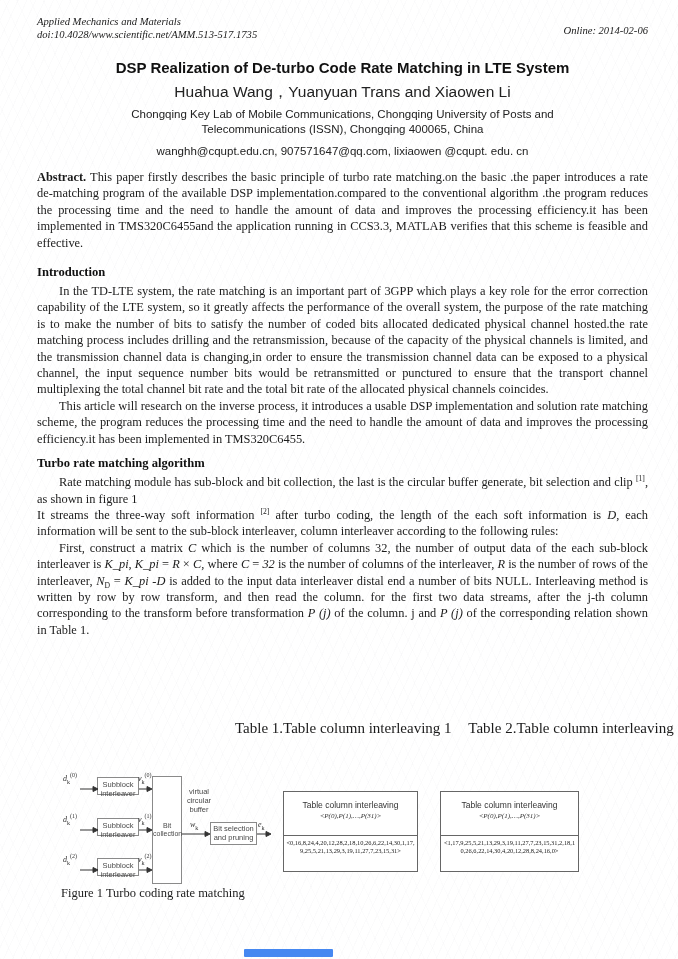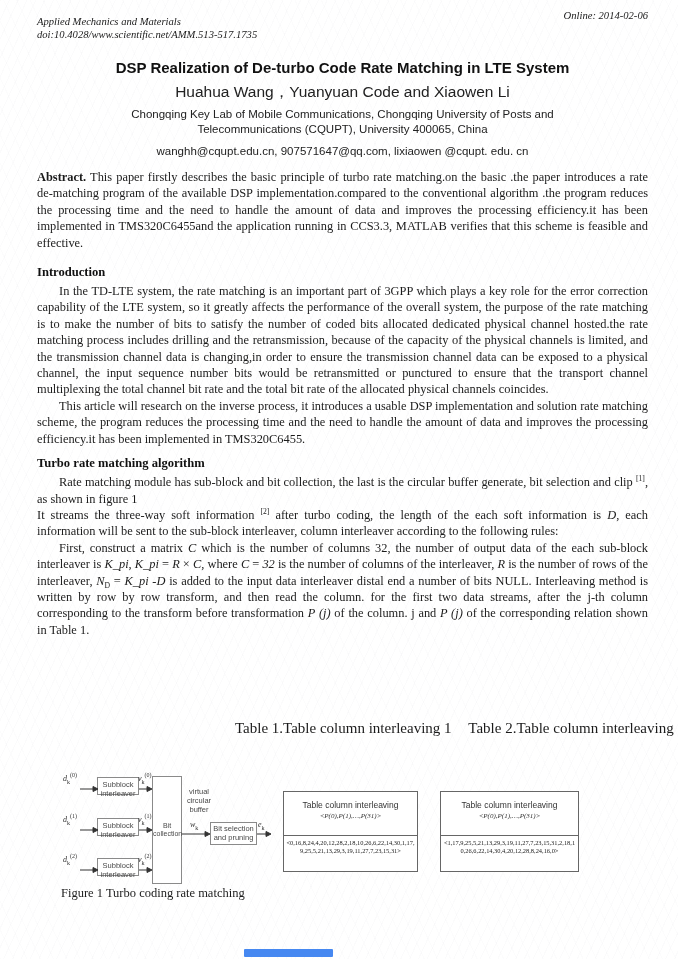--- a/index.html
+++ b/index.html
@@ -10,21 +10,21 @@
   .page::before {
     content:""; position:absolute; inset:0; pointer-events:none;
     background:
       repeating-linear-gradient(115deg, rgba(130,130,150,0.03) 0 1px, transparent 1px 8px),
       repeating-linear-gradient(65deg, rgba(130,130,150,0.022) 0 1px, transparent 1px 12px);
   }
   .content { position:absolute; left:37px; top:0; width:611px; }
 
   
   .jheader { position:relative; padding-top:15px; font-style:italic; font-size:10.6px; line-height:13px; color:#1a1a1a; }
-  .jheader .online { position:absolute; right:0; top:9px;padding-left:43px; }
+  .jheader .online { position:absolute; right:0; top:24px;padding-left:43px; }
 
   
   .paper-title { margin-top:18px; text-align:center; font-family:"Liberation Sans",sans-serif; font-weight:bold; font-size:15px; line-height:18px; color:#111; }
   .authors     { margin-top:5px;  text-align:center; font-family:"Liberation Sans",sans-serif; font-size:15.5px; line-height:19px; color:#222; }
   .affil       { margin-top:6px;  text-align:center; font-family:"Liberation Sans",sans-serif; font-size:11.5px; line-height:15px; color:#222; }
   .emails      { margin-top:7px;  text-align:center; font-family:"Liberation Sans",sans-serif; font-size:11.5px; line-height:14px; color:#222; }
 
   .keywords { margin-top:16px; font-family:"Liberation Sans",sans-serif; font-size:11.7px; line-height:15px; color:#1d1d1d; }
   .keywords b { font-weight:bold; }
 
@@ -80,24 +80,24 @@
 
   <div class="content">
 
     <div class="jheader">
       <div>Applied Mechanics and Materials</div>
       <div>doi:10.4028/www.scientific.net/AMM.513-517.1735</div>
       <div class="online">Online: 2014-02-06</div>
     </div>
 
     <div class="paper-title">DSP Realization of De-turbo Code Rate Matching in LTE System</div>
-    <div class="authors">Huahua Wang，Yuanyuan Code and Xiaowen Li</div>
+    <div class="authors">Huahua Wang，Yuanyuan Trans and Xiaowen Li</div>
     <div class="affil">
       <span>Chongqing Key Lab of Mobile Communications, Chongqing University of Posts and</span><br>
-      <span>Telecommunications (CQUPT), University 400065, China</span>
+      <span>Telecommunications (ISSN), Chongqing 400065, China</span>
     </div>
     <div class="emails">wanghh@cqupt.edu.cn, 907571647@qq.com, lixiaowen @cqupt. edu. cn</div>
 
 
     <p class="body-p abstract">
       <b>Abstract.</b><span> This paper firstly describes the basic principle of turbo rate matching.on the basic .the paper introduces a rate de-matching program of the available DSP implementation.compared to the conventional algorithm .the program reduces the processing time and the need to handle the amount of data and improves the processing efficiency.it has been implemented in TMS320C6455and the application running in CCS3.3, MATLAB verifies that this scheme is feasible and effective.</span>
     </p>
 
     <h3 class="sect">Introduction</h3>
     <p class="body-p indent mt3">In the TD-LTE system, the rate matching is an important part of 3GPP which plays a key role for the error correction capability of the LTE system, so it greatly affects the performance of the overall system, the purpose of the rate matching is to make the number of bits to satisfy the number of coded bits allocated dedicated physical channel hosted.the rate matching process includes drilling and the retransmission, because of the capacity of the physical channels is limited, and the transmission channel data is changing,in order to ensure the transmission channel data can be exposed to a physical channel, the input sequence number bits would be retransmitted or punctured to ensure that the transport channel multiplexing the total channel bit rate and the total bit rate of the allocated physical channels coincides.</p>

